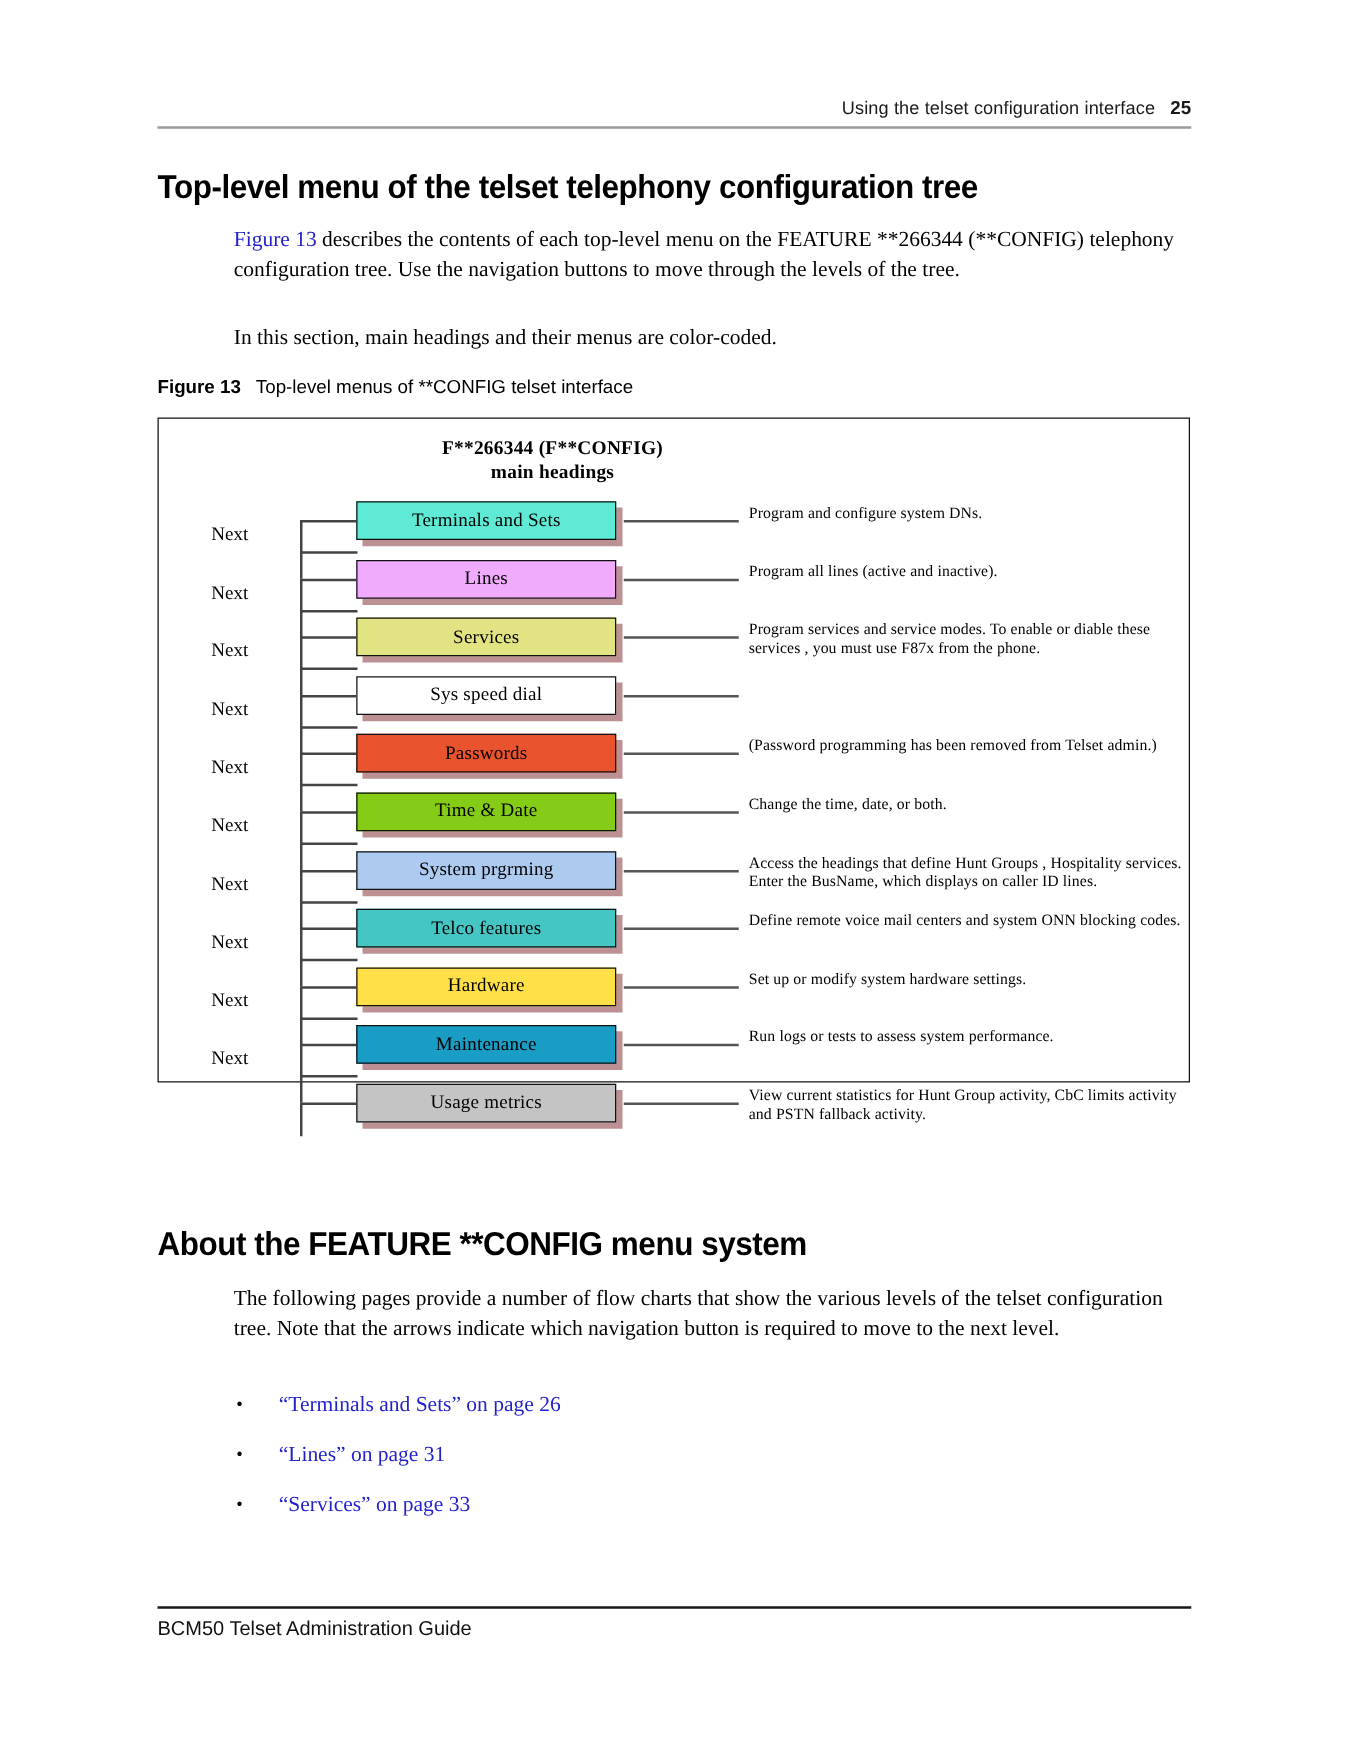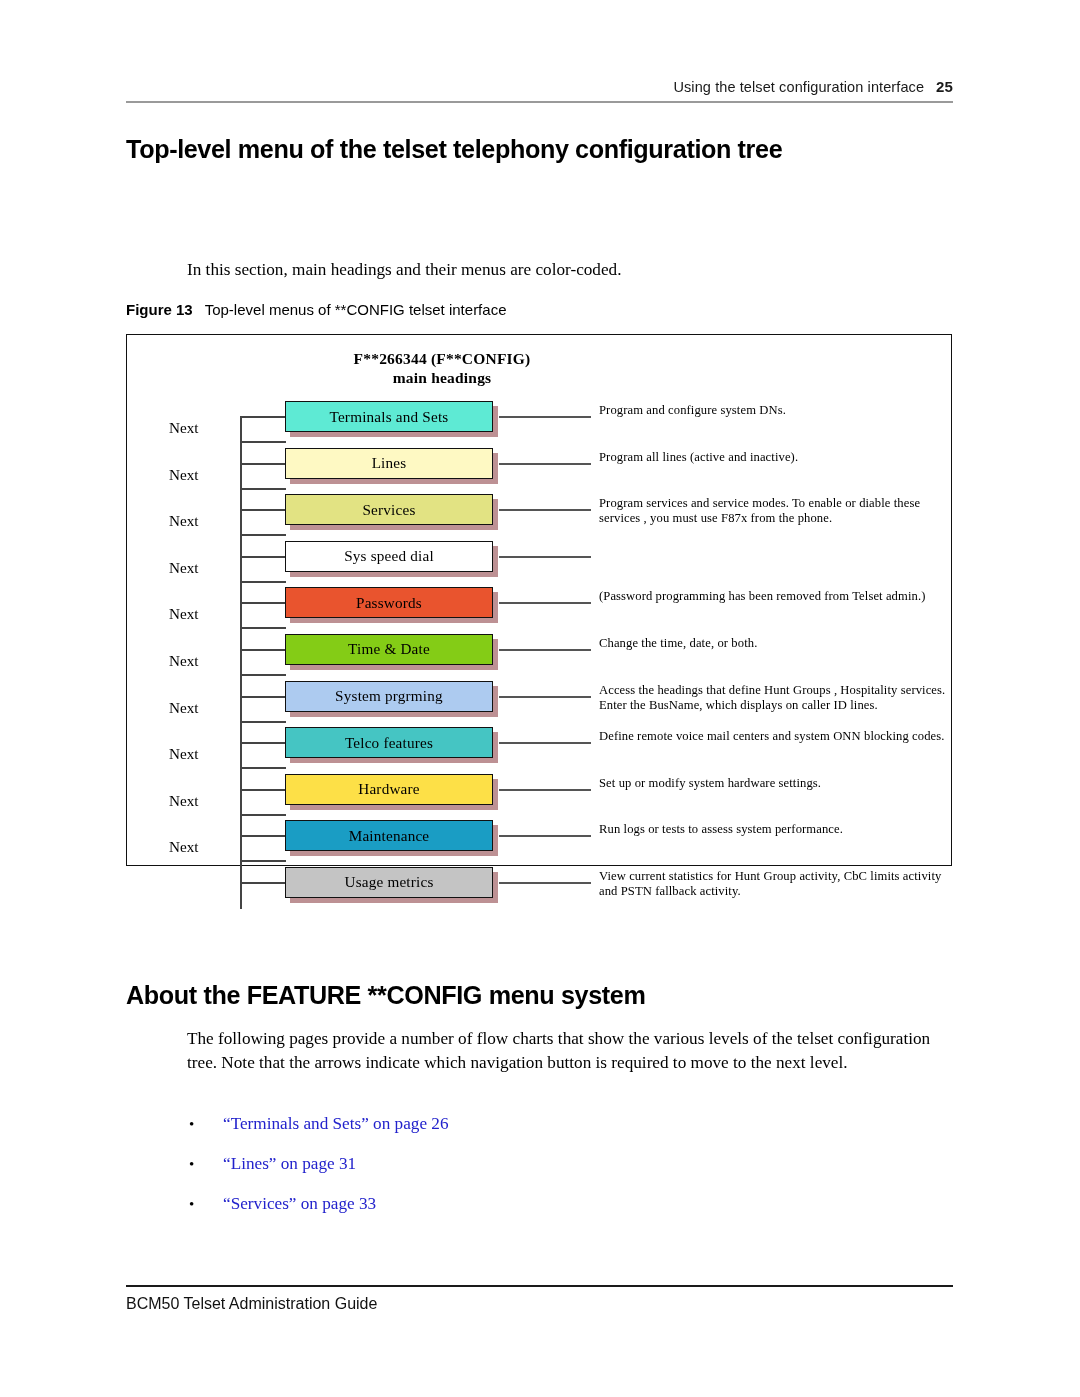--- a/index.html
+++ b/index.html
@@ -262,20 +262,21 @@
 
 <div class="page">
 
   <div class="header">
     <span>Using the telset configuration interface</span><span class="pageno">25</span>
   </div>
   <div class="header-rule"></div>
 
   <div class="h1" id="h1-top">Top-level menu of the telset telephony configuration tree</div>
 
+  <div class="body-p" id="p-intro"><span class="figlink">Figure 13</span><span> describes the contents of each top-level menu on the FEATURE **266344 (**CONFIG) telephony configuration tree. Use the navigation buttons to move through the levels of the tree.</span></div>
 
   <div class="body-p" id="p-colorcoded">In this section, main headings and their menus are color-coded.</div>
 
   <div class="fig-caption">
     <b>Figure 13</b><span class="cap-text">Top-level menus of **CONFIG telset interface</span>
   </div>
 
   <div class="figure">
     <div class="fig-title">
       <div>F**266344  (F**CONFIG)</div>
@@ -291,21 +292,21 @@
           <div class="mbox" style="background: #5eead4;">Terminals and Sets</div>
           <div class="lead"></div>
           <div class="desc">Program and configure system DNs.</div>
         </div>
         <div class="row">
           <div class="stub"></div>
           <div class="rail"></div>
           <div class="leg"></div>
           <div class="legdown"></div>
           <div class="next-label">Next</div>
-          <div class="mbox" style="background: #fef9c3;">Lines</div>
+          <div class="mbox" style="background: #f0abfc;">Lines</div>
           <div class="lead"></div>
           <div class="desc">Program all lines (active and inactive).</div>
         </div>
         <div class="row">
           <div class="stub"></div>
           <div class="rail"></div>
           <div class="leg"></div>
           <div class="legdown"></div>
           <div class="next-label">Next</div>
           <div class="mbox" style="background: rgb(226, 227, 131);">Services</div>

